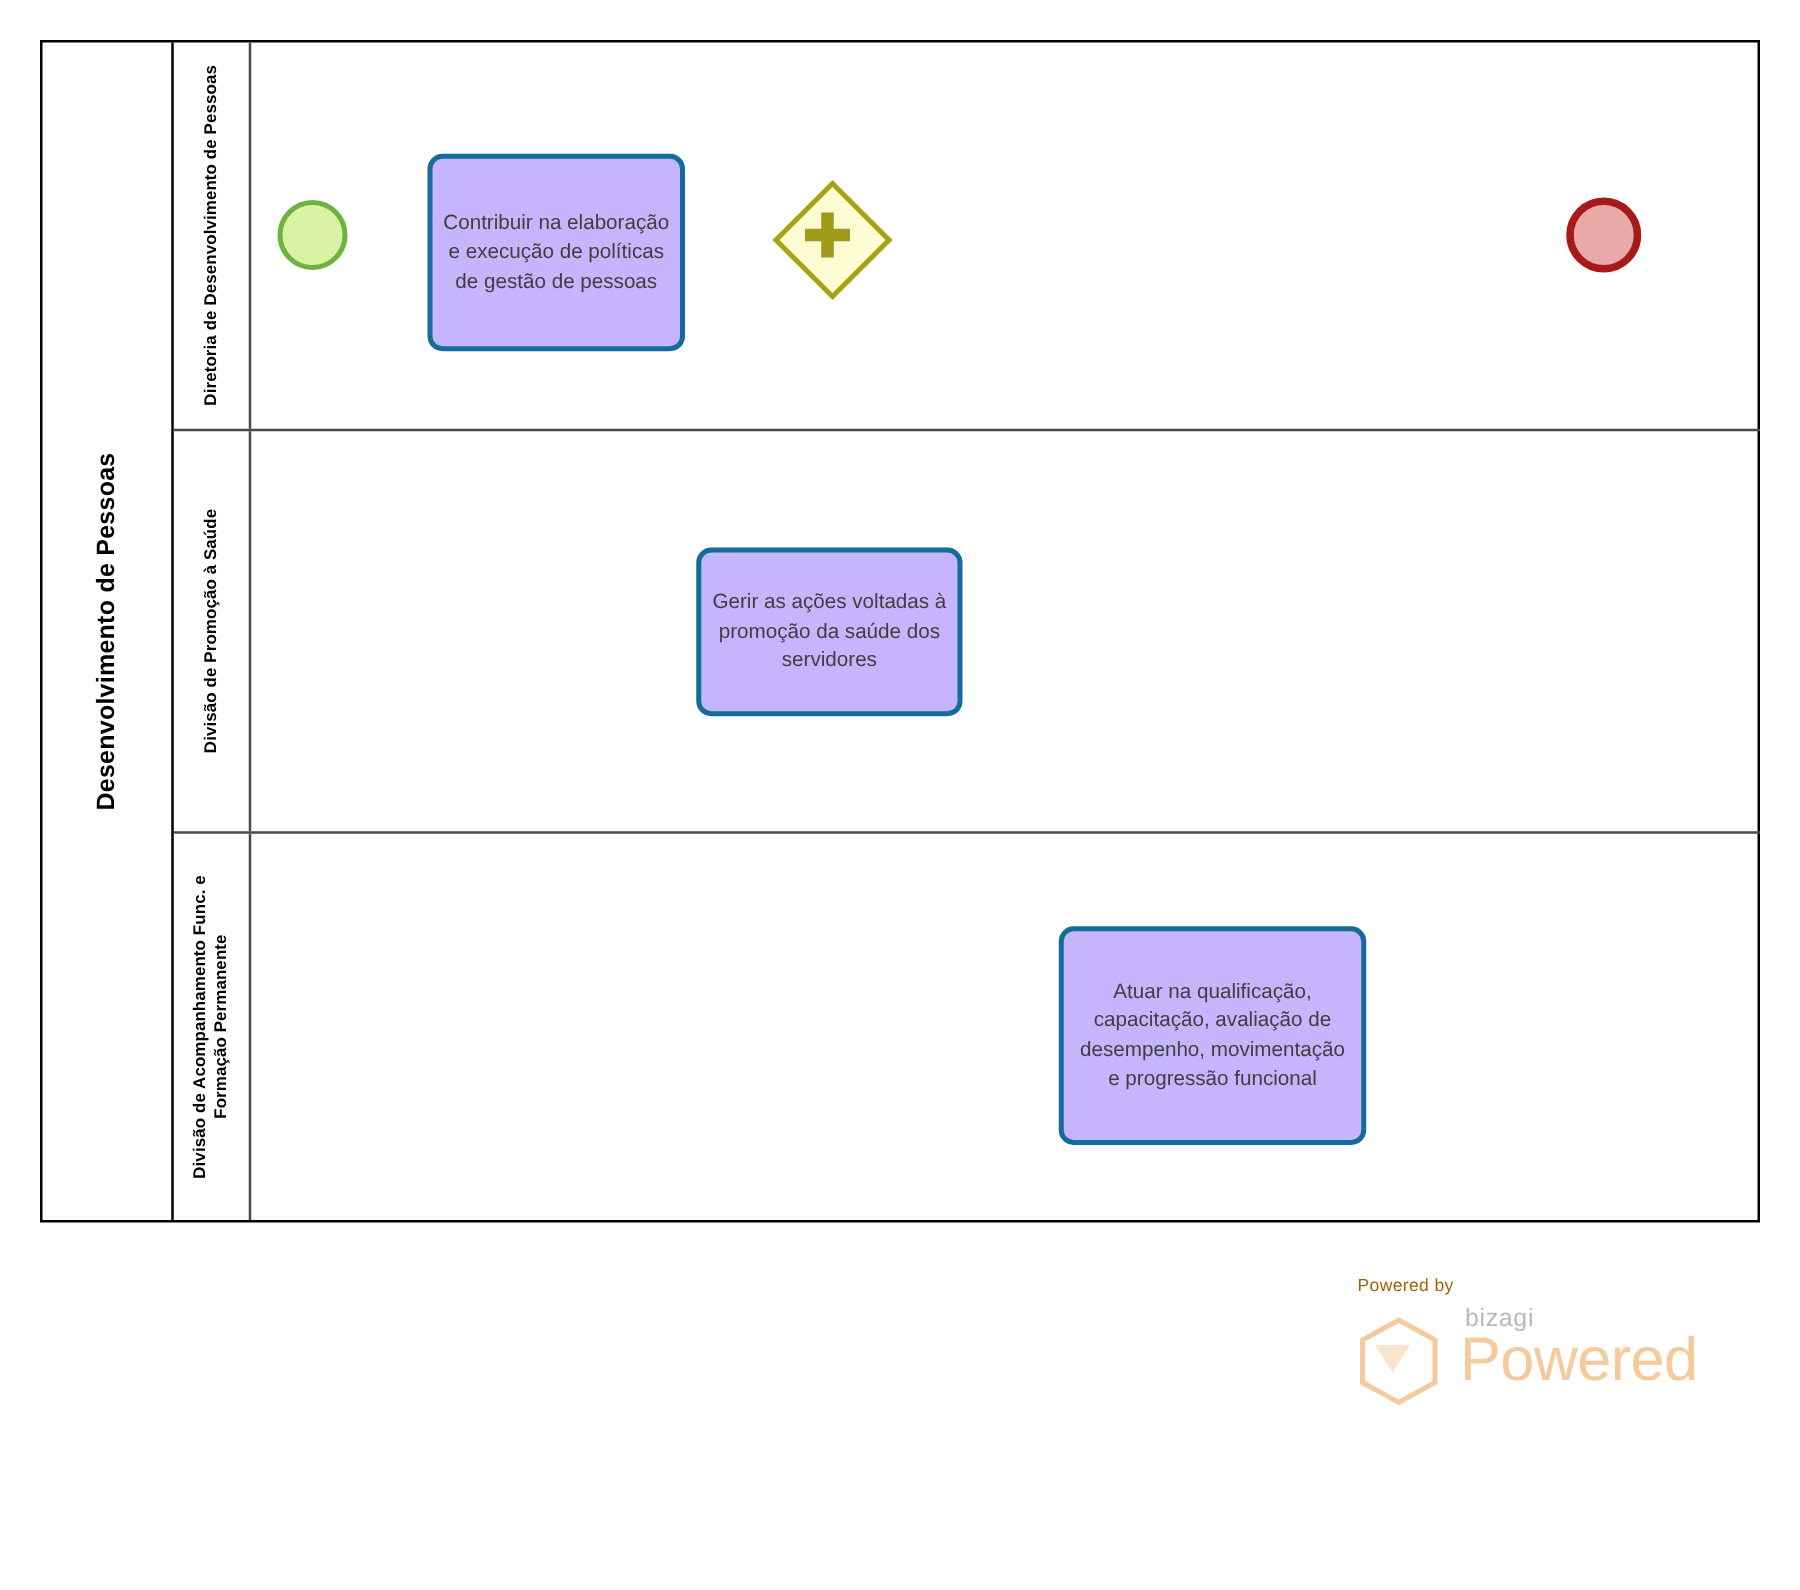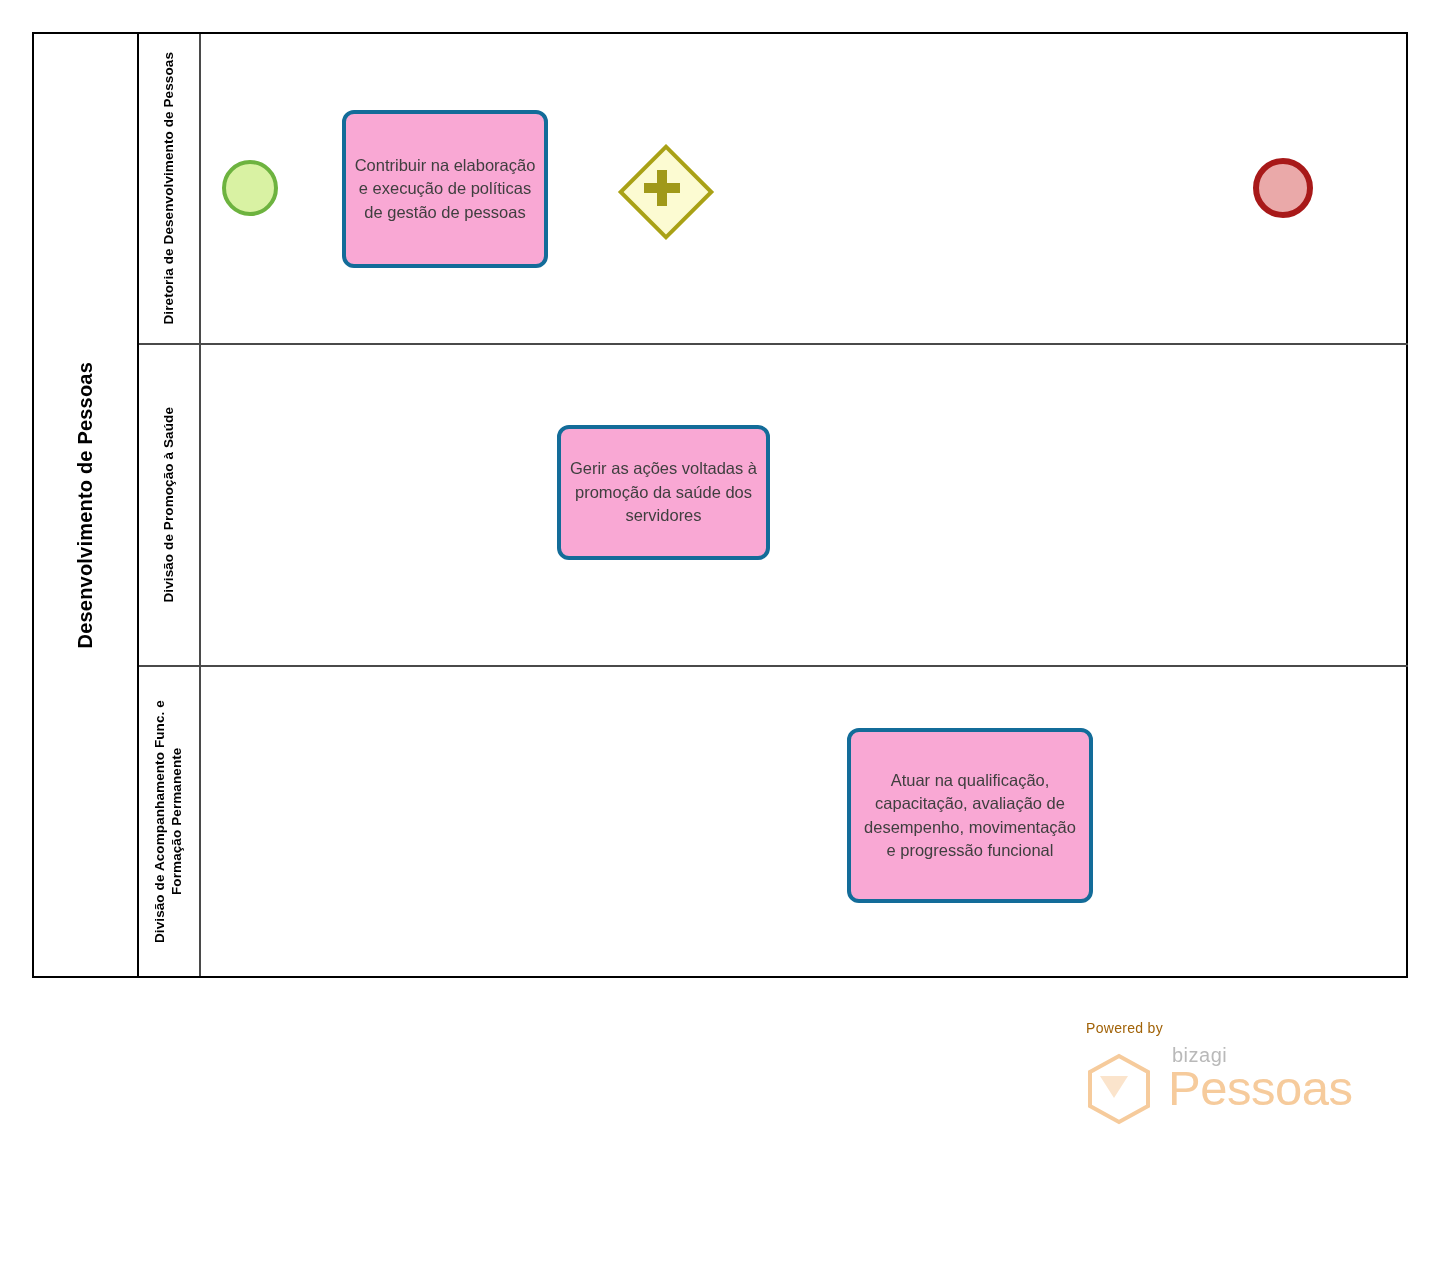--- a/index.html
+++ b/index.html
@@ -119,31 +119,32 @@
     transform: rotate(45deg);
   }
   .gw-plus-h, .gw-plus-v {
     position: absolute;
     background: #a0991a;
   }
   .gw-plus-h { left: 20px; top: 33px; width: 36px; height: 10px; }
   .gw-plus-v { left: 33px; top: 20px; width: 10px; height: 36px; }
 
   .task {
-    background: #f9a8d4;
+    background: #c4b5fd;
     border: 4px solid #136c99;
     border-radius: 12px;
     display: flex;
     align-items: center;
     justify-content: center;
     text-align: center;
     color: #3f3f3f;
     font-size: 16.5px;
     line-height: 1.42;
     padding: 4px 8px;
+    margin-top: 13px;
   }
   .task-1 { left: 342px; top: 110px;  width: 206px; height: 158px; }
   .task-2 { left: 557px; top: 425px;  width: 213px; height: 135px; }
   .task-3 { left: 847px; top: 728px;  width: 246px; height: 175px; }
 
   
   .watermark {
     position: absolute;
     left: 1080px;
     top: 1020px;
@@ -249,16 +250,16 @@
 
   <div class="node event end-event"></div>
 
   <div class="watermark">
     <div class="wm-powered">Powered by</div>
     <svg class="wm-logo" viewBox="0 0 70 76">
       <path d="M35,4 L64,20 L64,54 L35,70 L6,54 L6,20 Z" fill="none" stroke="#f6cb9c" stroke-width="4"></path>
       <path d="M16,24 L44,24 L30,46 Z" fill="#fbe4cc"></path>
     </svg>
     <div class="wm-bizagi">bizagi</div>
-    <div class="wm-modeler">Pessoas</div>
+    <div class="wm-modeler">Powered</div>
   </div>
 
 </div>
 
 </body></html>

